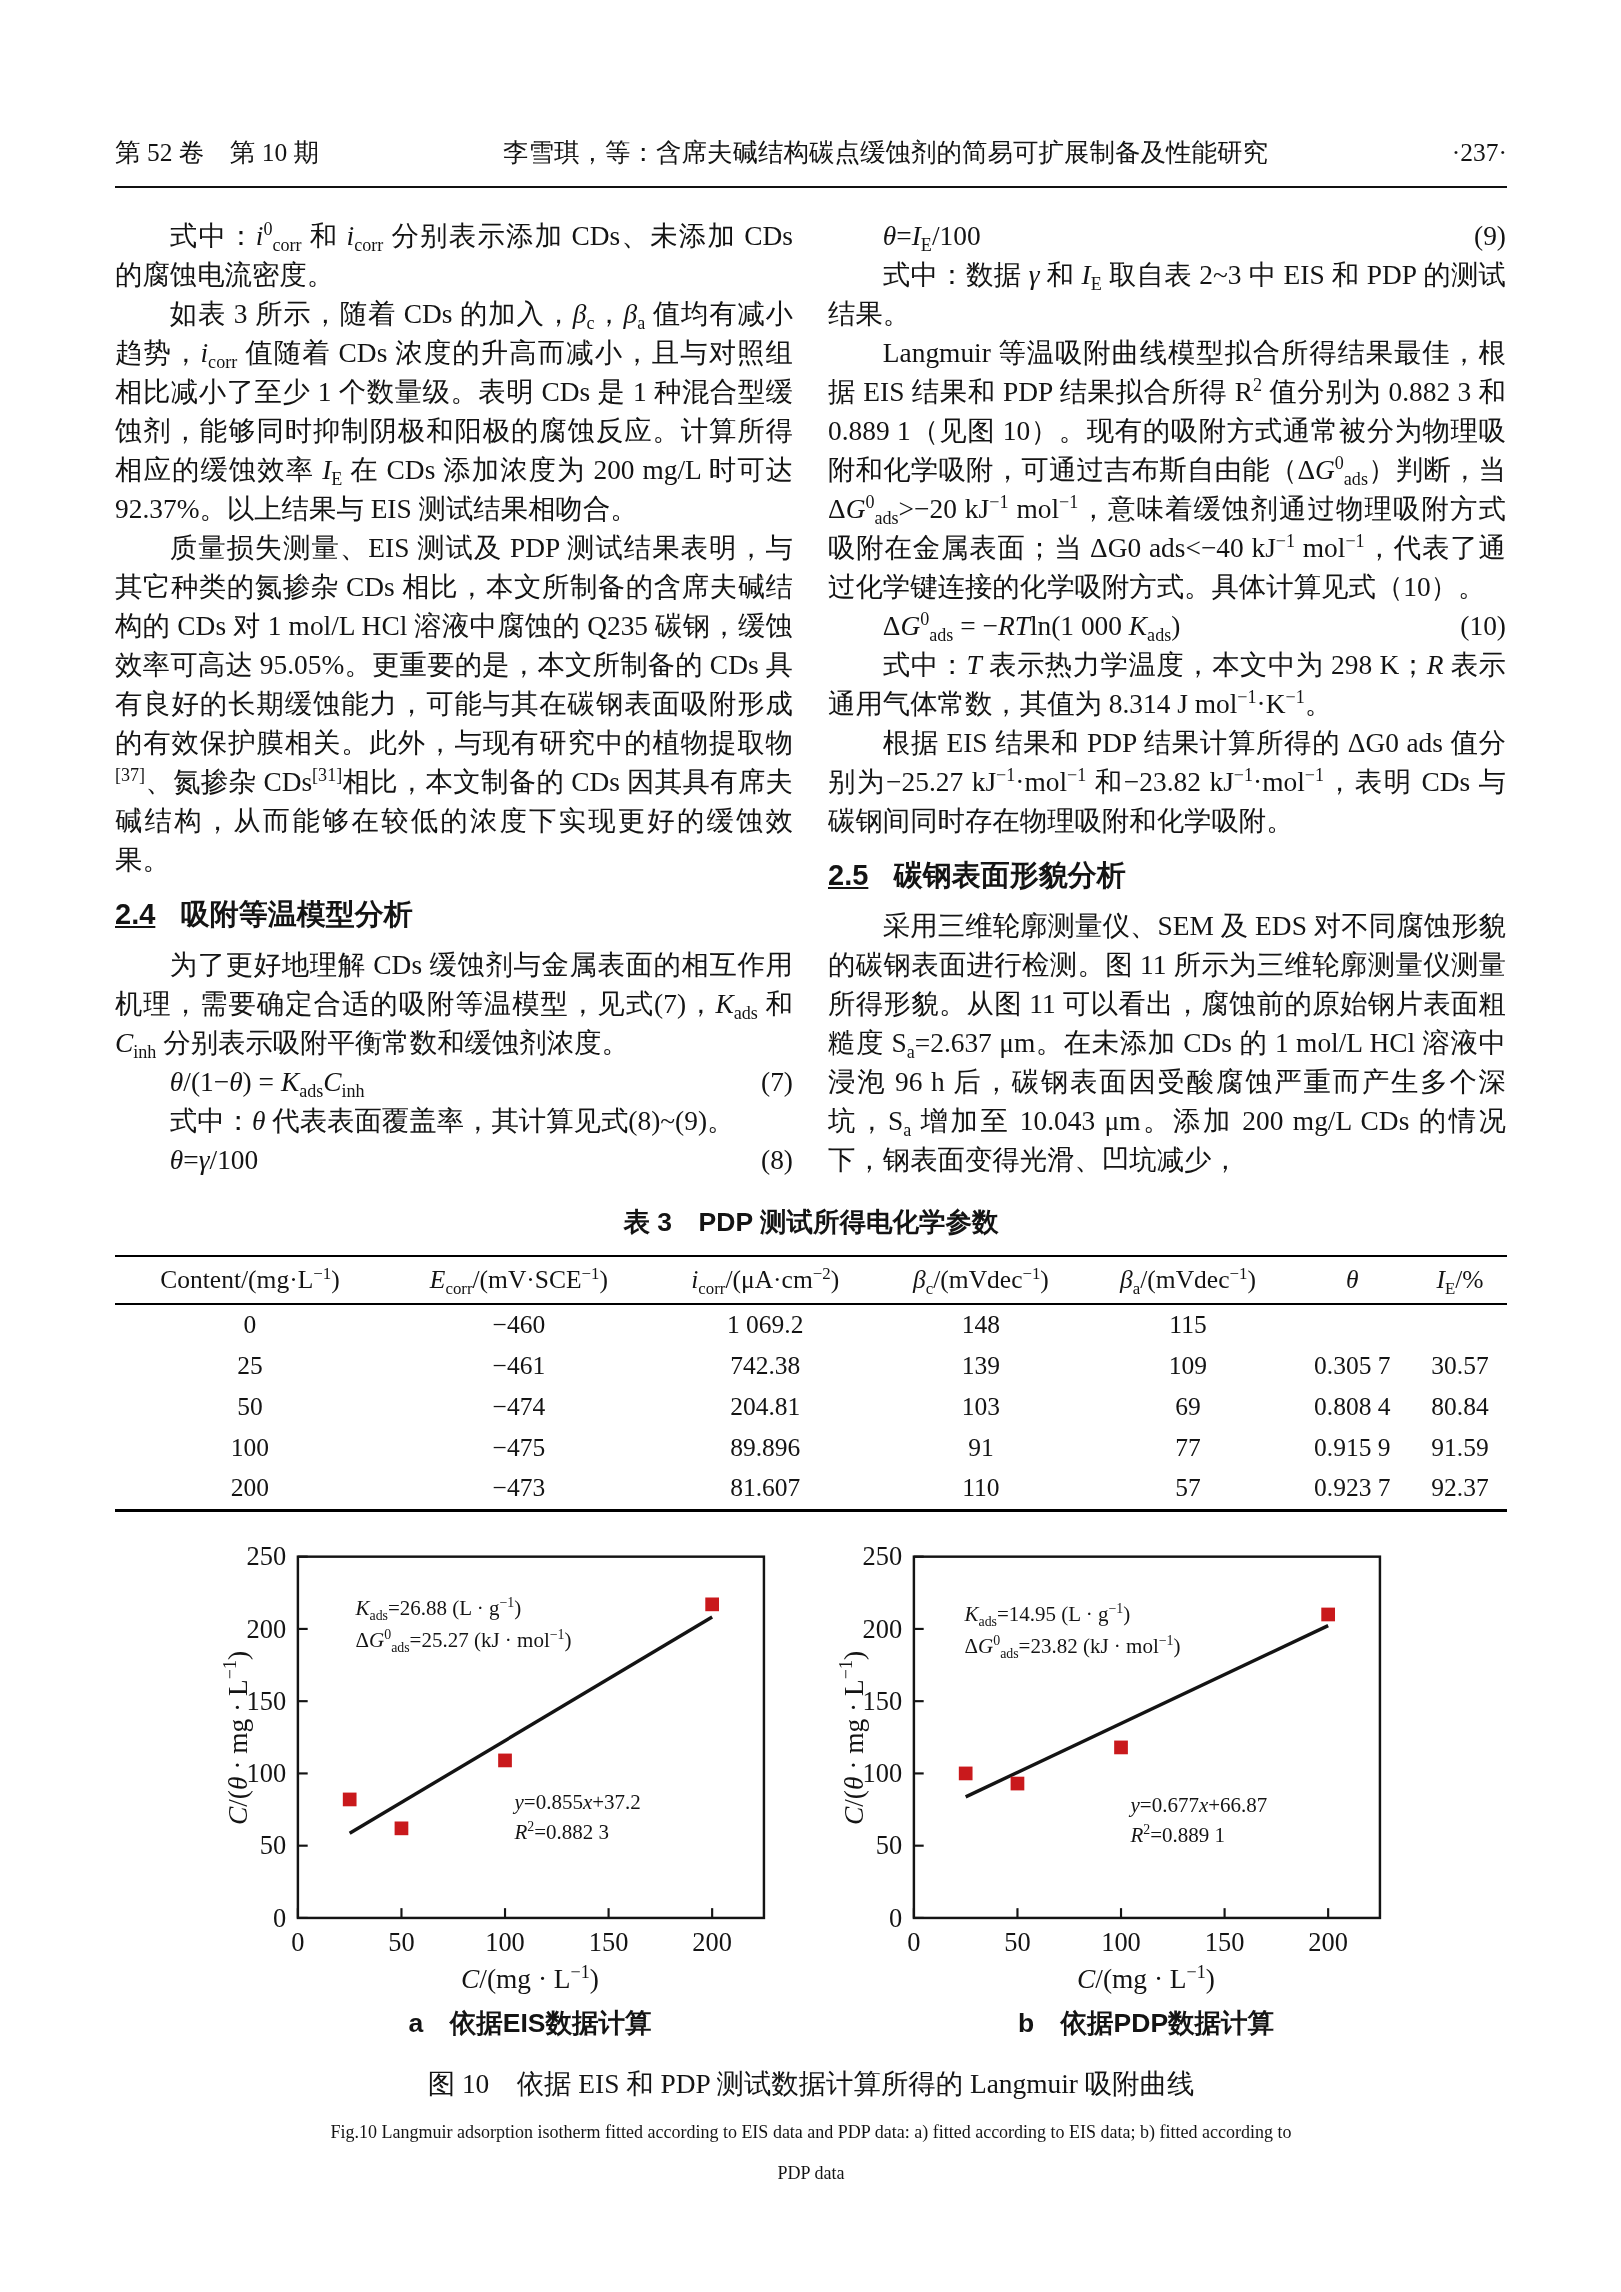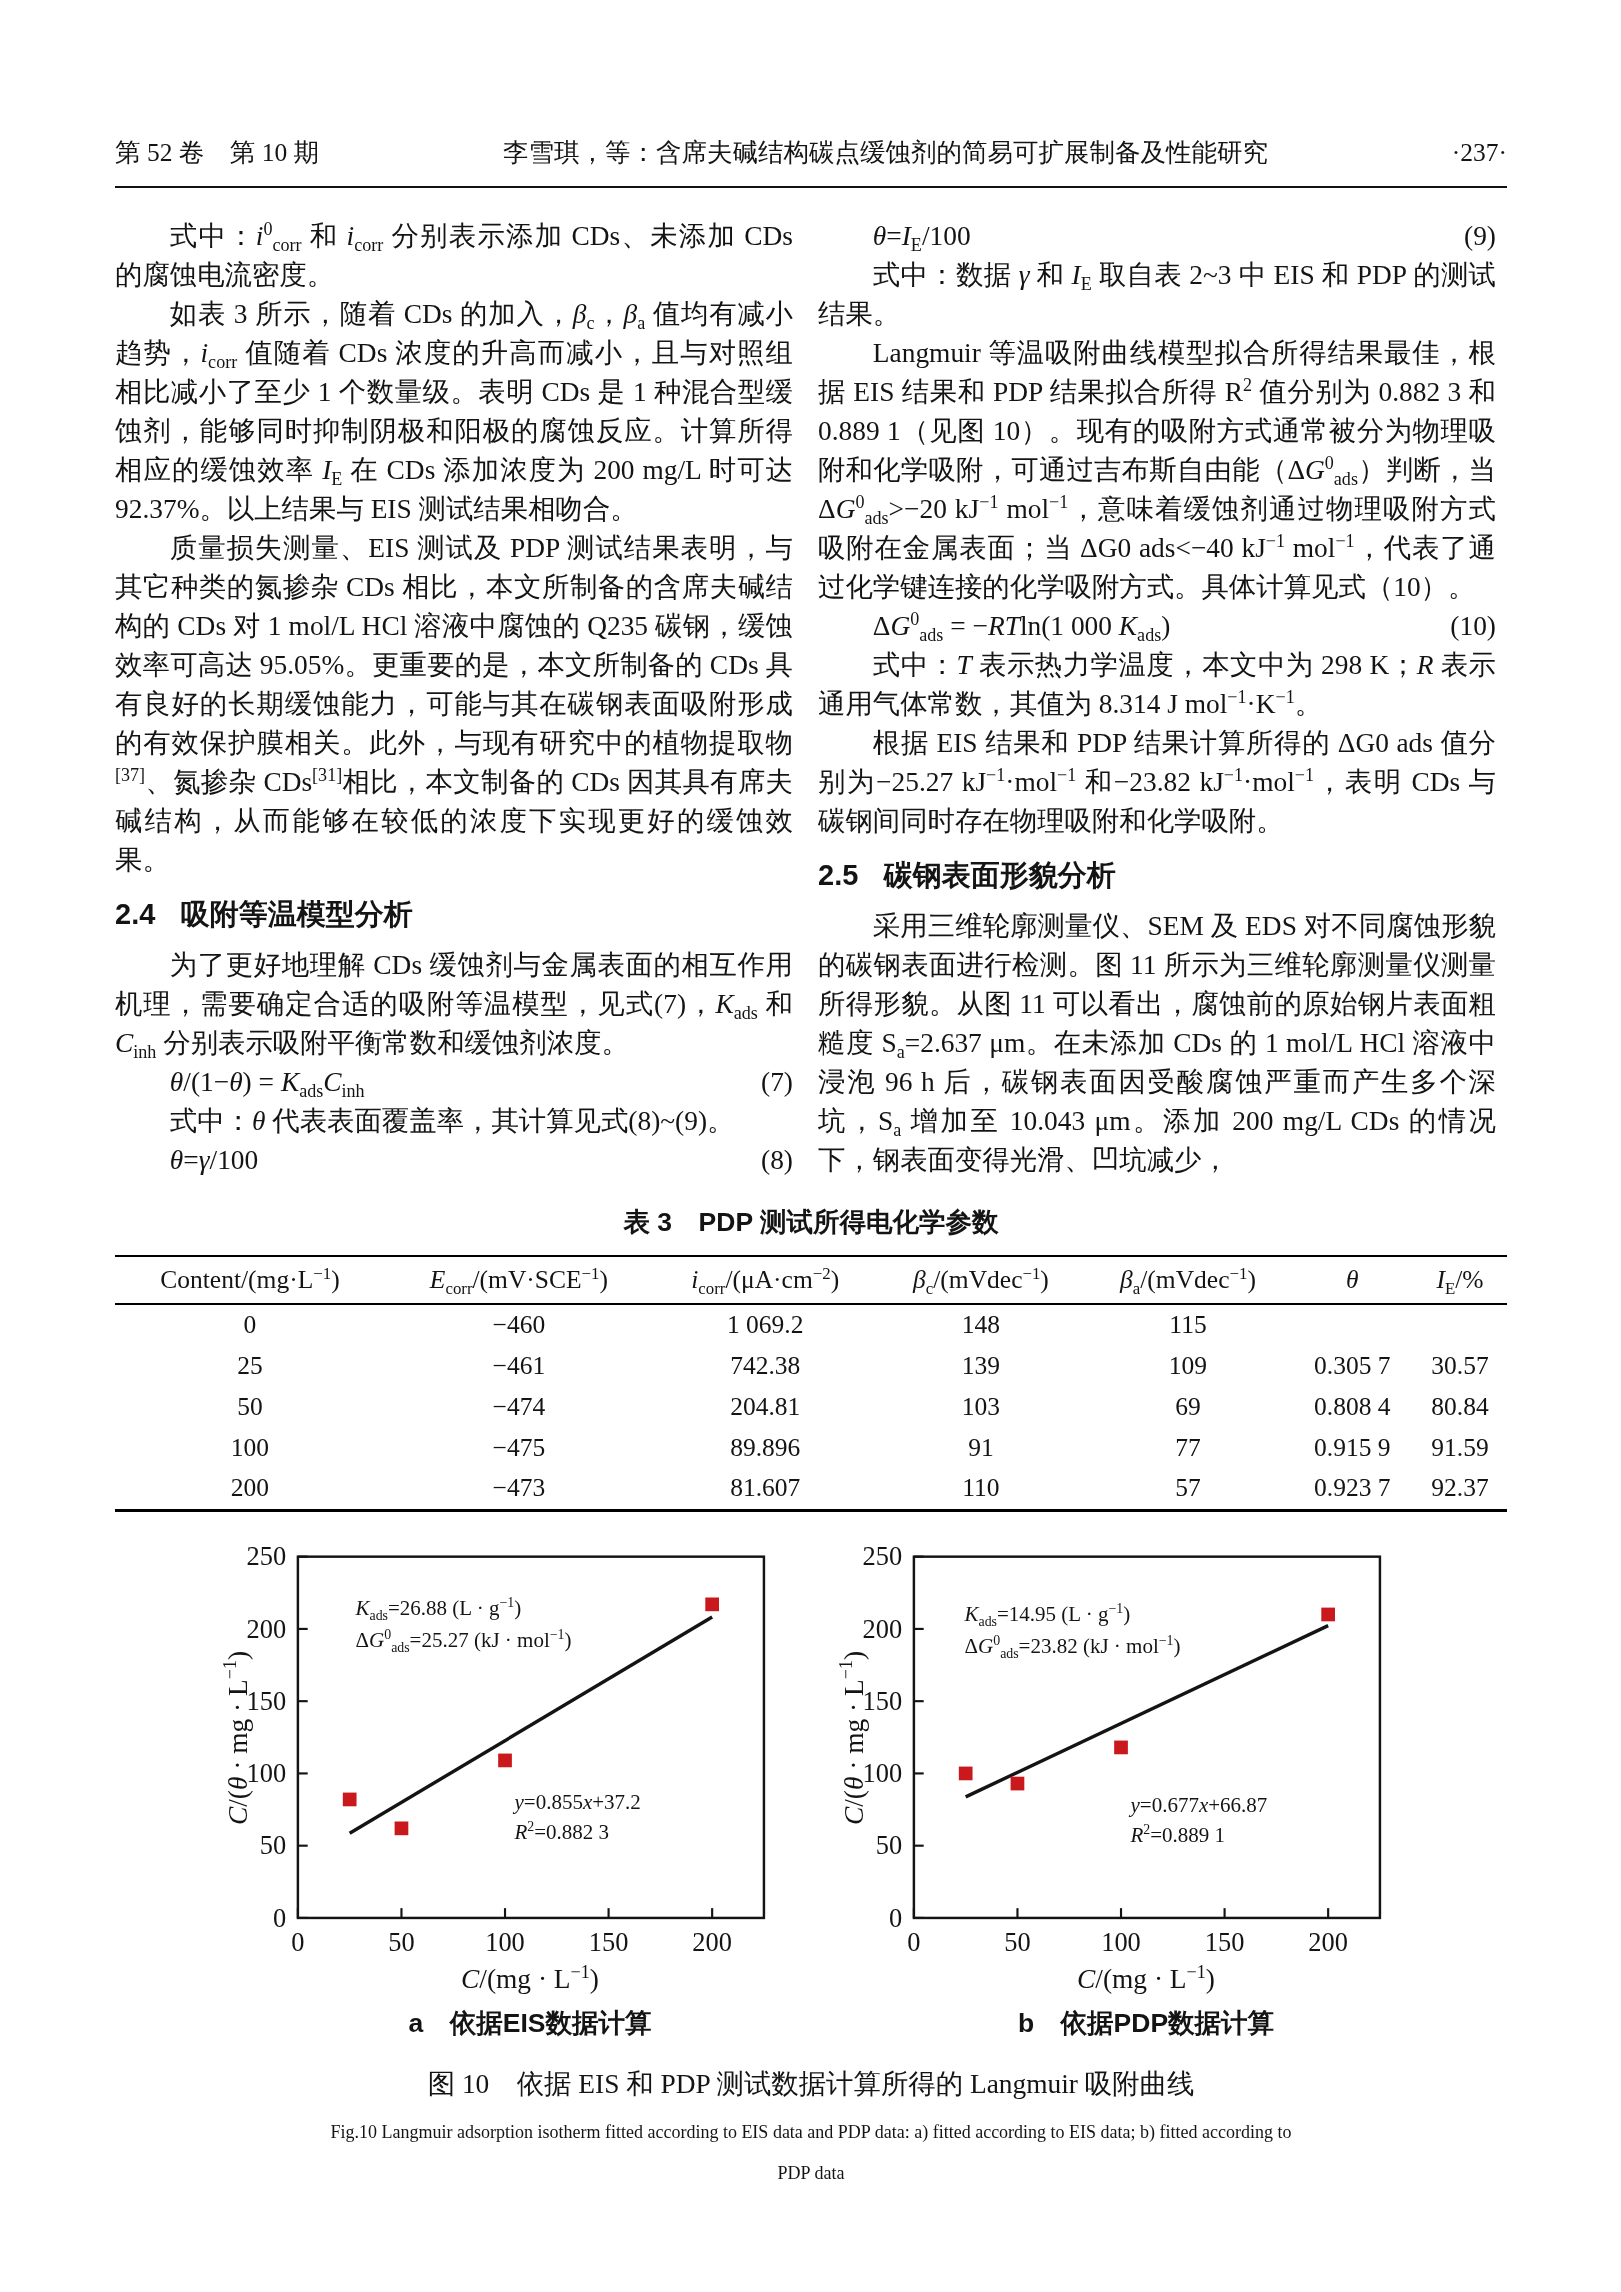--- a/index.html
+++ b/index.html
@@ -12,28 +12,28 @@
   .content { position:absolute; left:115px; top:135px; width:1392px; }
 
   
   .hdr { display:flex; align-items:baseline; font-size:25.5px; }
   .hdr .vol { white-space:nowrap; }
   .hdr .ttl { flex:1; text-align:center; }
   .hdr .pg  { white-space:nowrap; }
   .hdr-rule { border-bottom:2.5px solid #111; margin-top:15.7px; }
 
   
-  .cols { display:flex; gap:25px; margin-top:29px; }
+  .cols { display:flex; gap:35px; margin-top:29px; }
   .col { width:678px; font-size:27.4px; line-height:39px; text-align:justify; text-justify:inter-ideograph; }
   .col p { margin:0; text-indent:2em; }
   .col h2 {
     margin:15.7px 0 11.8px 0; font-size:29px; line-height:39px;
     font-family:"Liberation Sans","DejaVu Sans",sans-serif; font-weight:bold; text-indent:0;
   }
-  .col h2 .hnum { margin-right:25.5px; }
+  .col h2 .hnum { margin-right:25.5px;text-decoration:underline; }
   .eq { display:flex; justify-content:space-between; line-height:39px; }
   .eq .f { padding-left:2em; }
   sup,sub { font-size:66%; line-height:0; }
 
   
   .tblsec { margin-top:23.5px; }
   .tbl-title-zh { text-align:center; font-size:26.5px; font-weight:bold;
     font-family:"Liberation Sans","DejaVu Sans",sans-serif; }
   .tbl-title-en { text-align:center; font-size:25.5px; font-weight:bold; margin-top:7.8px; }
   table.t3 { width:100%; border-collapse:collapse; margin-top:15.7px;

